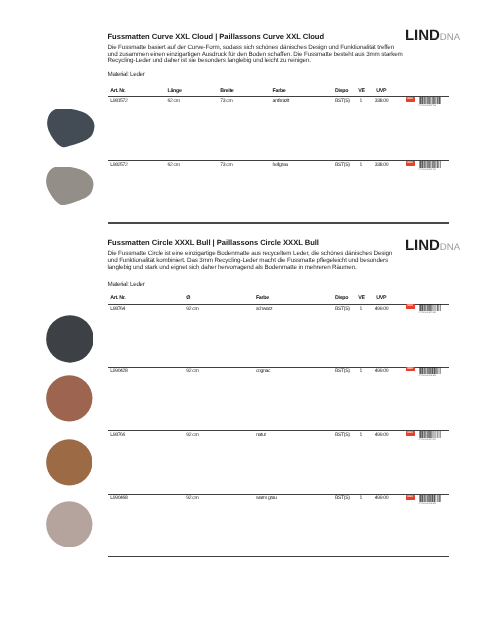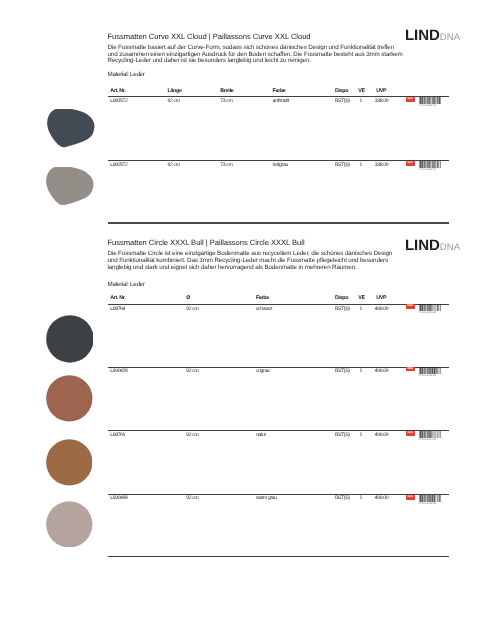--- a/index.html
+++ b/index.html
@@ -4,21 +4,21 @@
 <title>Fussmatten Katalog</title>
 <style>
   html,body{margin:0;padding:0;}
   body{width:477px;height:640px;background:#ffffff;
        font-family:"Liberation Sans",sans-serif;color:#231f20;overflow:hidden;
        -webkit-font-smoothing:antialiased;text-rendering:geometricPrecision;}
   .page{position:relative;width:477px;height:640px;background:#fff;}
 
   .sec{position:absolute;left:0;top:0;width:477px;}
 
-  .sec-title{position:absolute;left:107.5px;font-size:7.6px;font-weight:normal;
+  .sec-title{position:absolute;left:107.5px;font-size:7.6px;font-weight:bold;
              letter-spacing:-0.04px;color:#1a1a1a;white-space:nowrap;}
   .sec-desc{position:absolute;left:107.5px;width:296px;font-size:6.25px;
             letter-spacing:-0.125px;line-height:6.9px;color:#2b2b2b;}
   .material{position:absolute;left:107.5px;font-size:6.25px;letter-spacing:-0.31px;color:#2b2b2b;}
 
   .rule{position:absolute;left:107.5px;width:341.5px;background:#3f3f3f;height:0.8px;}
   .rule-thick{height:1.2px;background:#4a4a4a;}
 
   .cell{position:absolute;font-size:5.1px;letter-spacing:-0.35px;color:#2b2b2b;white-space:nowrap;}
   .hdr{font-weight:bold;font-size:5.3px;letter-spacing:-0.3px;color:#171717;}

